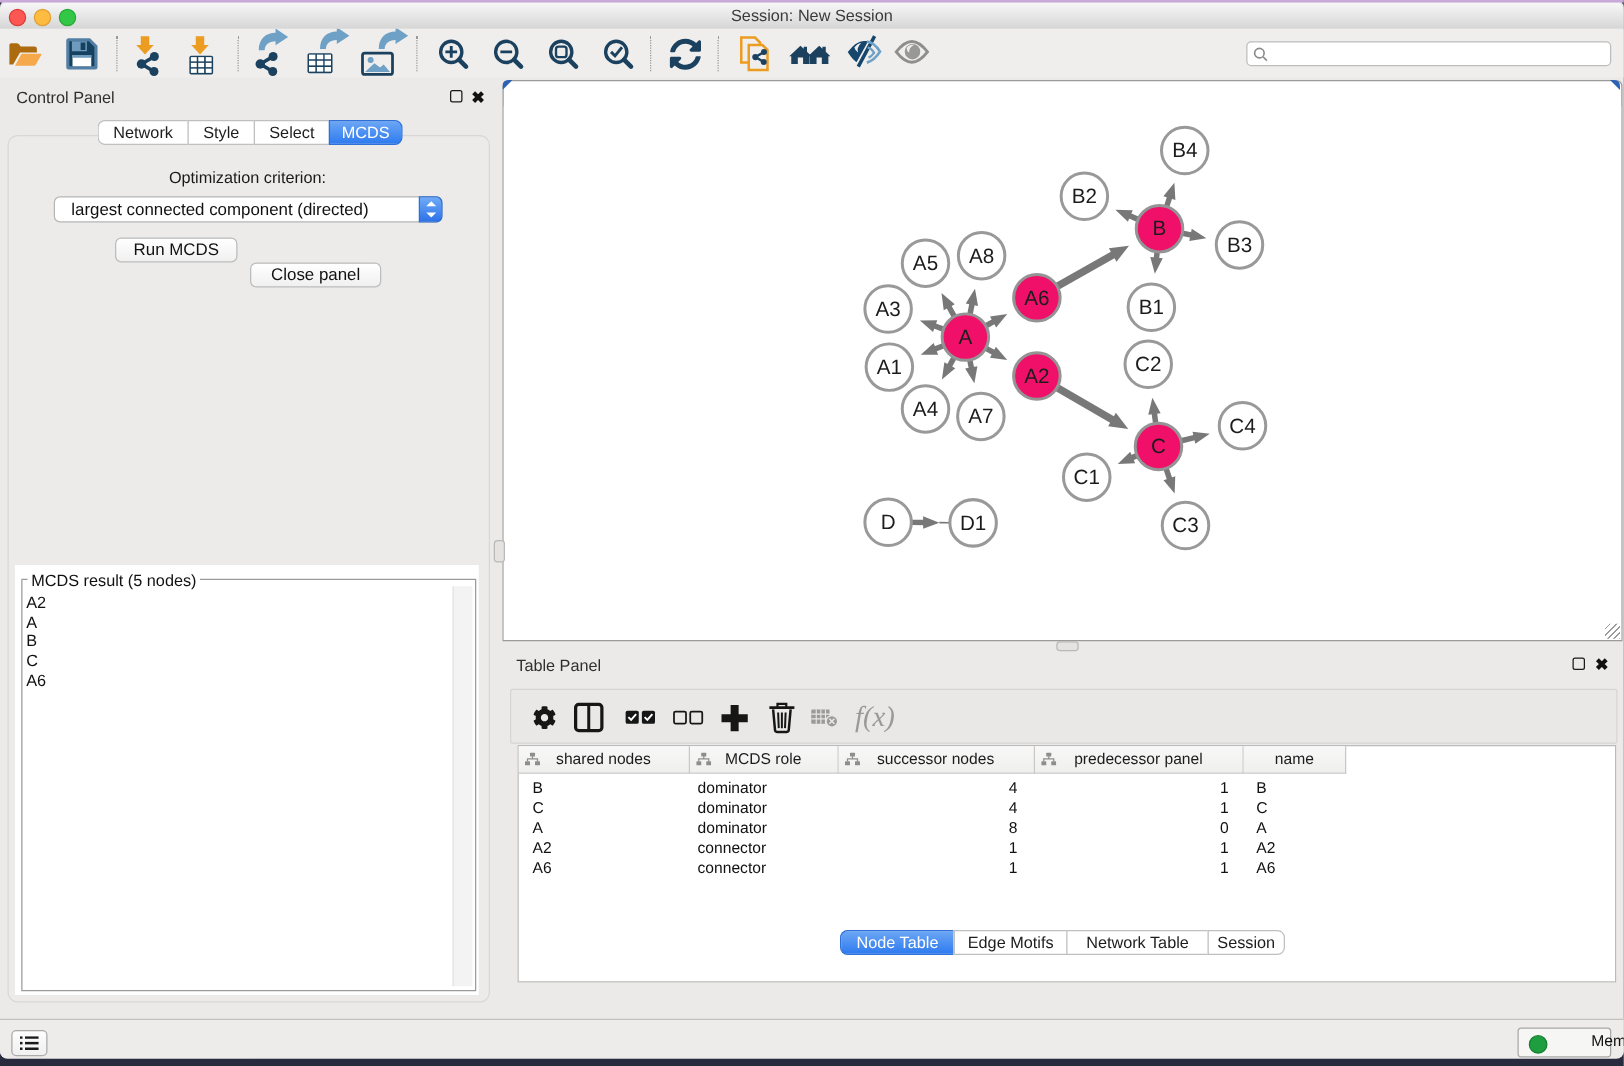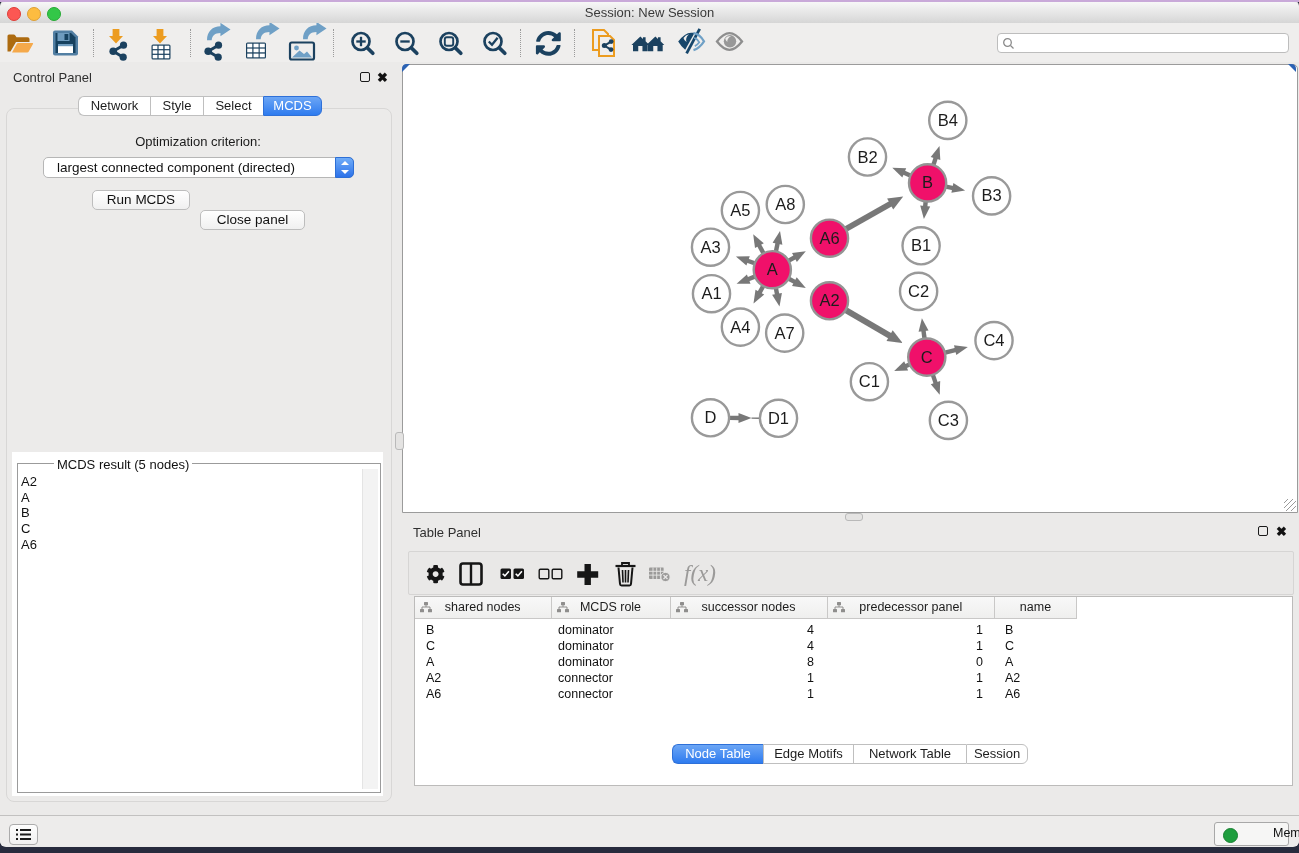--- a/index.html
+++ b/index.html
@@ -34,21 +34,21 @@
 #dropdown{position:absolute;left:43px;top:157px;width:309px;height:19px;background:#fff;border:1px solid #B6B6B6;border-radius:5px;}
 #dropdown .txt{position:absolute;left:13px;top:2px;font-size:13.5px;color:#111;}
 #dd-btn{position:absolute;right:-1px;top:-1px;width:17px;height:19px;background:linear-gradient(#6FACF8,#2D72E9);border:1px solid #2D6FD6;border-radius:0 5px 5px 0;}
 .chev-up{position:absolute;left:4.5px;top:3px;width:0;height:0;border-left:4px solid transparent;border-right:4px solid transparent;border-bottom:4.5px solid #fff;}
 .chev-dn{position:absolute;left:4.5px;bottom:3px;width:0;height:0;border-left:4px solid transparent;border-right:4px solid transparent;border-top:4.5px solid #fff;}
 .mbtn{position:absolute;height:18px;background:linear-gradient(#FFFFFF,#F0F0F0);border:1px solid #BDBDBD;border-radius:5px;font-size:13.5px;color:#111;text-align:center;line-height:18px;}
 #btn-run{left:92px;top:190px;width:96px;}
 #btn-close{left:200px;top:190px;width:103px;margin-top:20px;}
 #results{position:absolute;left:12px;top:452px;width:371px;height:344px;background:#fff;}
 #fieldset{position:absolute;left:5px;top:11px;width:362px;height:328px;border:1px solid #9B9B9B;}
-#fieldset legend{position:absolute;left:4px;top:-7px;background:#fff;font-size:13px;color:#111;padding:0 3px;margin-left:32px;}
+#fieldset legend{position:absolute;left:4px;top:-7px;background:#fff;font-size:13px;color:#111;padding:0 3px;}
 #mcds-list{position:absolute;left:3px;top:10px;font-size:13px;color:#111;line-height:15.7px;}
 #mcds-scroll{position:absolute;right:2px;top:5px;width:15px;height:320px;background:#F3F3F3;border-left:1px solid #E4E4E4;}
 
 #netwin{position:absolute;left:402px;top:64px;width:894px;height:447px;background:#fff;border:1px solid #9B9B9B;border-radius:5px 5px 0 0;}
 #net-titlebar{position:absolute;left:0;top:0;width:100%;height:19px;background:linear-gradient(#F5F5F5,#D5D5D5);border-bottom:1px solid #A5A5A5;border-radius:5px 5px 0 0;}
 #net-titlebar .t-red{left:9.5px;background:#FC5753;border:0.5px solid #DF3E38;top:4px;width:11px;height:11px;}
 #net-titlebar .t-yel{left:29px;background:#FDBC40;border:0.5px solid #DE9F34;top:4px;width:11px;height:11px;}
 #net-titlebar .t-grn{left:48.5px;background:#33C748;border:0.5px solid #27AA35;top:4px;width:11px;height:11px;}
 #net-titlebar .title{position:absolute;left:0;right:0;top:2px;text-align:center;font-size:13px;color:#2d2d2d;}
 #canvas{position:absolute;left:0;top:20px;width:894px;height:427px;background:#fff;overflow:hidden;}

